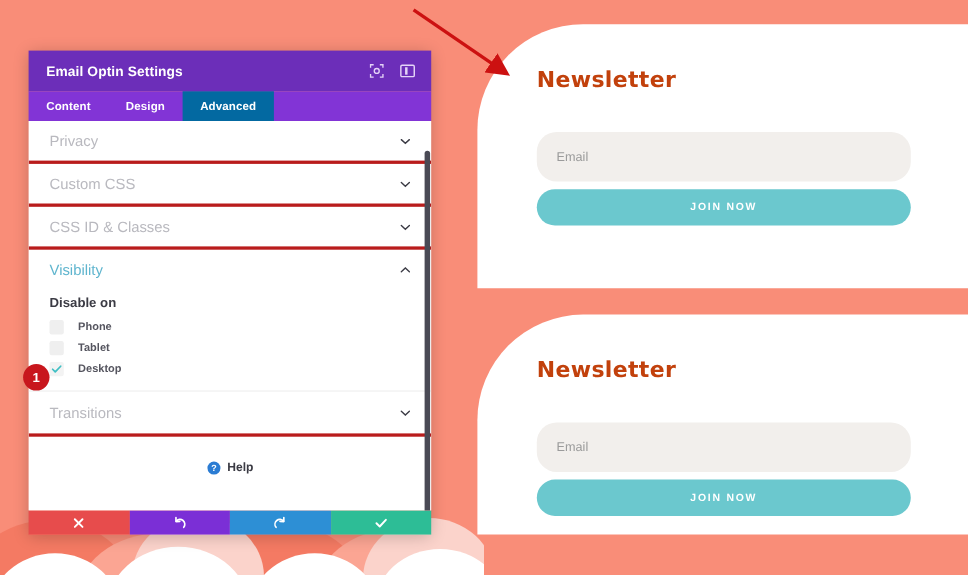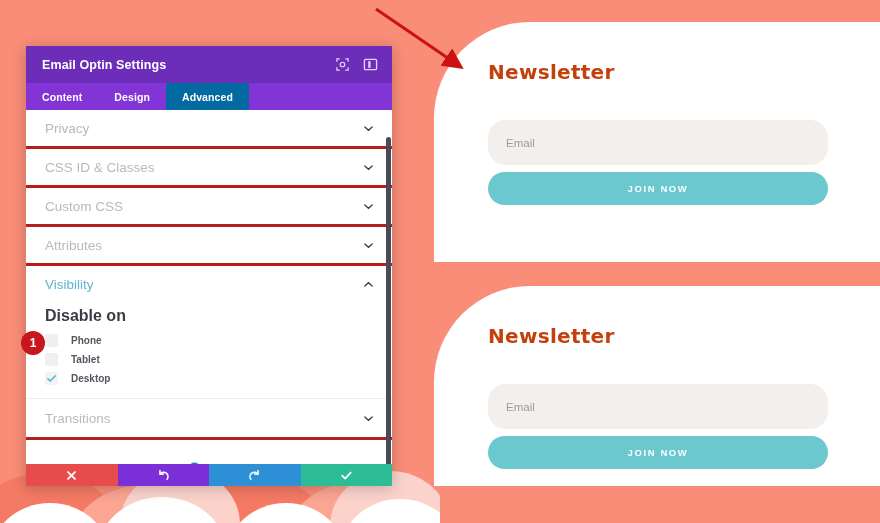--- a/index.html
+++ b/index.html
@@ -76,21 +76,21 @@
   }
   .acc-row{
     height:36px;border-bottom:3px solid #b91c1c;display:flex;align-items:center;
     padding:0 18px 0 19px;cursor:pointer;
   }
   .acc-row .acc-label{flex:1;font-size:13.5px;color:#b9b9bf;}
   .acc-row.open .acc-label{color:#5FB5CE;}
   .chev{width:11px;height:11px;}
 
   #visibility-panel{padding:2px 19px 10px 19px;border-bottom:1px solid #eeeeee;}
-  #disable-on-label{font-size:16px;font-weight:bold;color:#3b3b44;margin:3px 0 6px 0;}
+  #disable-on-label{font-size:12px;font-weight:bold;color:#3b3b44;margin:3px 0 6px 0;}
   .cb-row{display:flex;align-items:center;height:19px;cursor:pointer;}
   .cb{
     width:13px;height:13px;background:#EFEFEF;border-radius:2px;margin-right:13px;
     display:flex;align-items:center;justify-content:center;flex:none;
   }
   .cb.checked{background:#F3F3F3;}
   .cb-label{font-size:10px;color:#55555f;font-weight:bold;}
 
   #help-area{
     height:56px;display:flex;align-items:center;justify-content:center;gap:6px;
@@ -204,39 +204,33 @@
   <div id="modal-body">
 
     <div class="acc-row">
       <div class="acc-label">Privacy</div>
       <svg class="chev" viewBox="0 0 12 12">
         <path d="M2 4.3 L6 8 L10 4.3" fill="none" stroke="#3c3c46" stroke-width="1.4" stroke-linecap="round"></path>
       </svg>
     </div>
 
     <div class="acc-row">
+      <div class="acc-label">Custom CSS</div>
+      <svg class="chev" viewBox="0 0 12 12">
+        <path d="M2 4.3 L6 8 L10 4.3" fill="none" stroke="#3c3c46" stroke-width="1.4" stroke-linecap="round"></path>
+      </svg>
+    </div>
+
+    <div class="acc-row">
       <div class="acc-label">CSS ID &amp; Classes</div>
       <svg class="chev" viewBox="0 0 12 12">
         <path d="M2 4.3 L6 8 L10 4.3" fill="none" stroke="#3c3c46" stroke-width="1.4" stroke-linecap="round"></path>
       </svg>
     </div>
 
-    <div class="acc-row">
-      <div class="acc-label">Custom CSS</div>
-      <svg class="chev" viewBox="0 0 12 12">
-        <path d="M2 4.3 L6 8 L10 4.3" fill="none" stroke="#3c3c46" stroke-width="1.4" stroke-linecap="round"></path>
-      </svg>
-    </div>
-
-    <div class="acc-row">
-      <div class="acc-label">Attributes</div>
-      <svg class="chev" viewBox="0 0 12 12">
-        <path d="M2 4.3 L6 8 L10 4.3" fill="none" stroke="#3c3c46" stroke-width="1.4" stroke-linecap="round"></path>
-      </svg>
-    </div>
 
     <div class="acc-row open" style="border-bottom:none;gap:28px;">
       <div class="acc-label">Visibility</div>
       <svg class="chev" viewBox="0 0 12 12">
         <path d="M2 7.7 L6 4 L10 7.7" fill="none" stroke="#3c3c46" stroke-width="1.4" stroke-linecap="round"></path>
       </svg>
     </div>
 
     <div id="visibility-panel">
       <div id="disable-on-label">Disable on</div>

